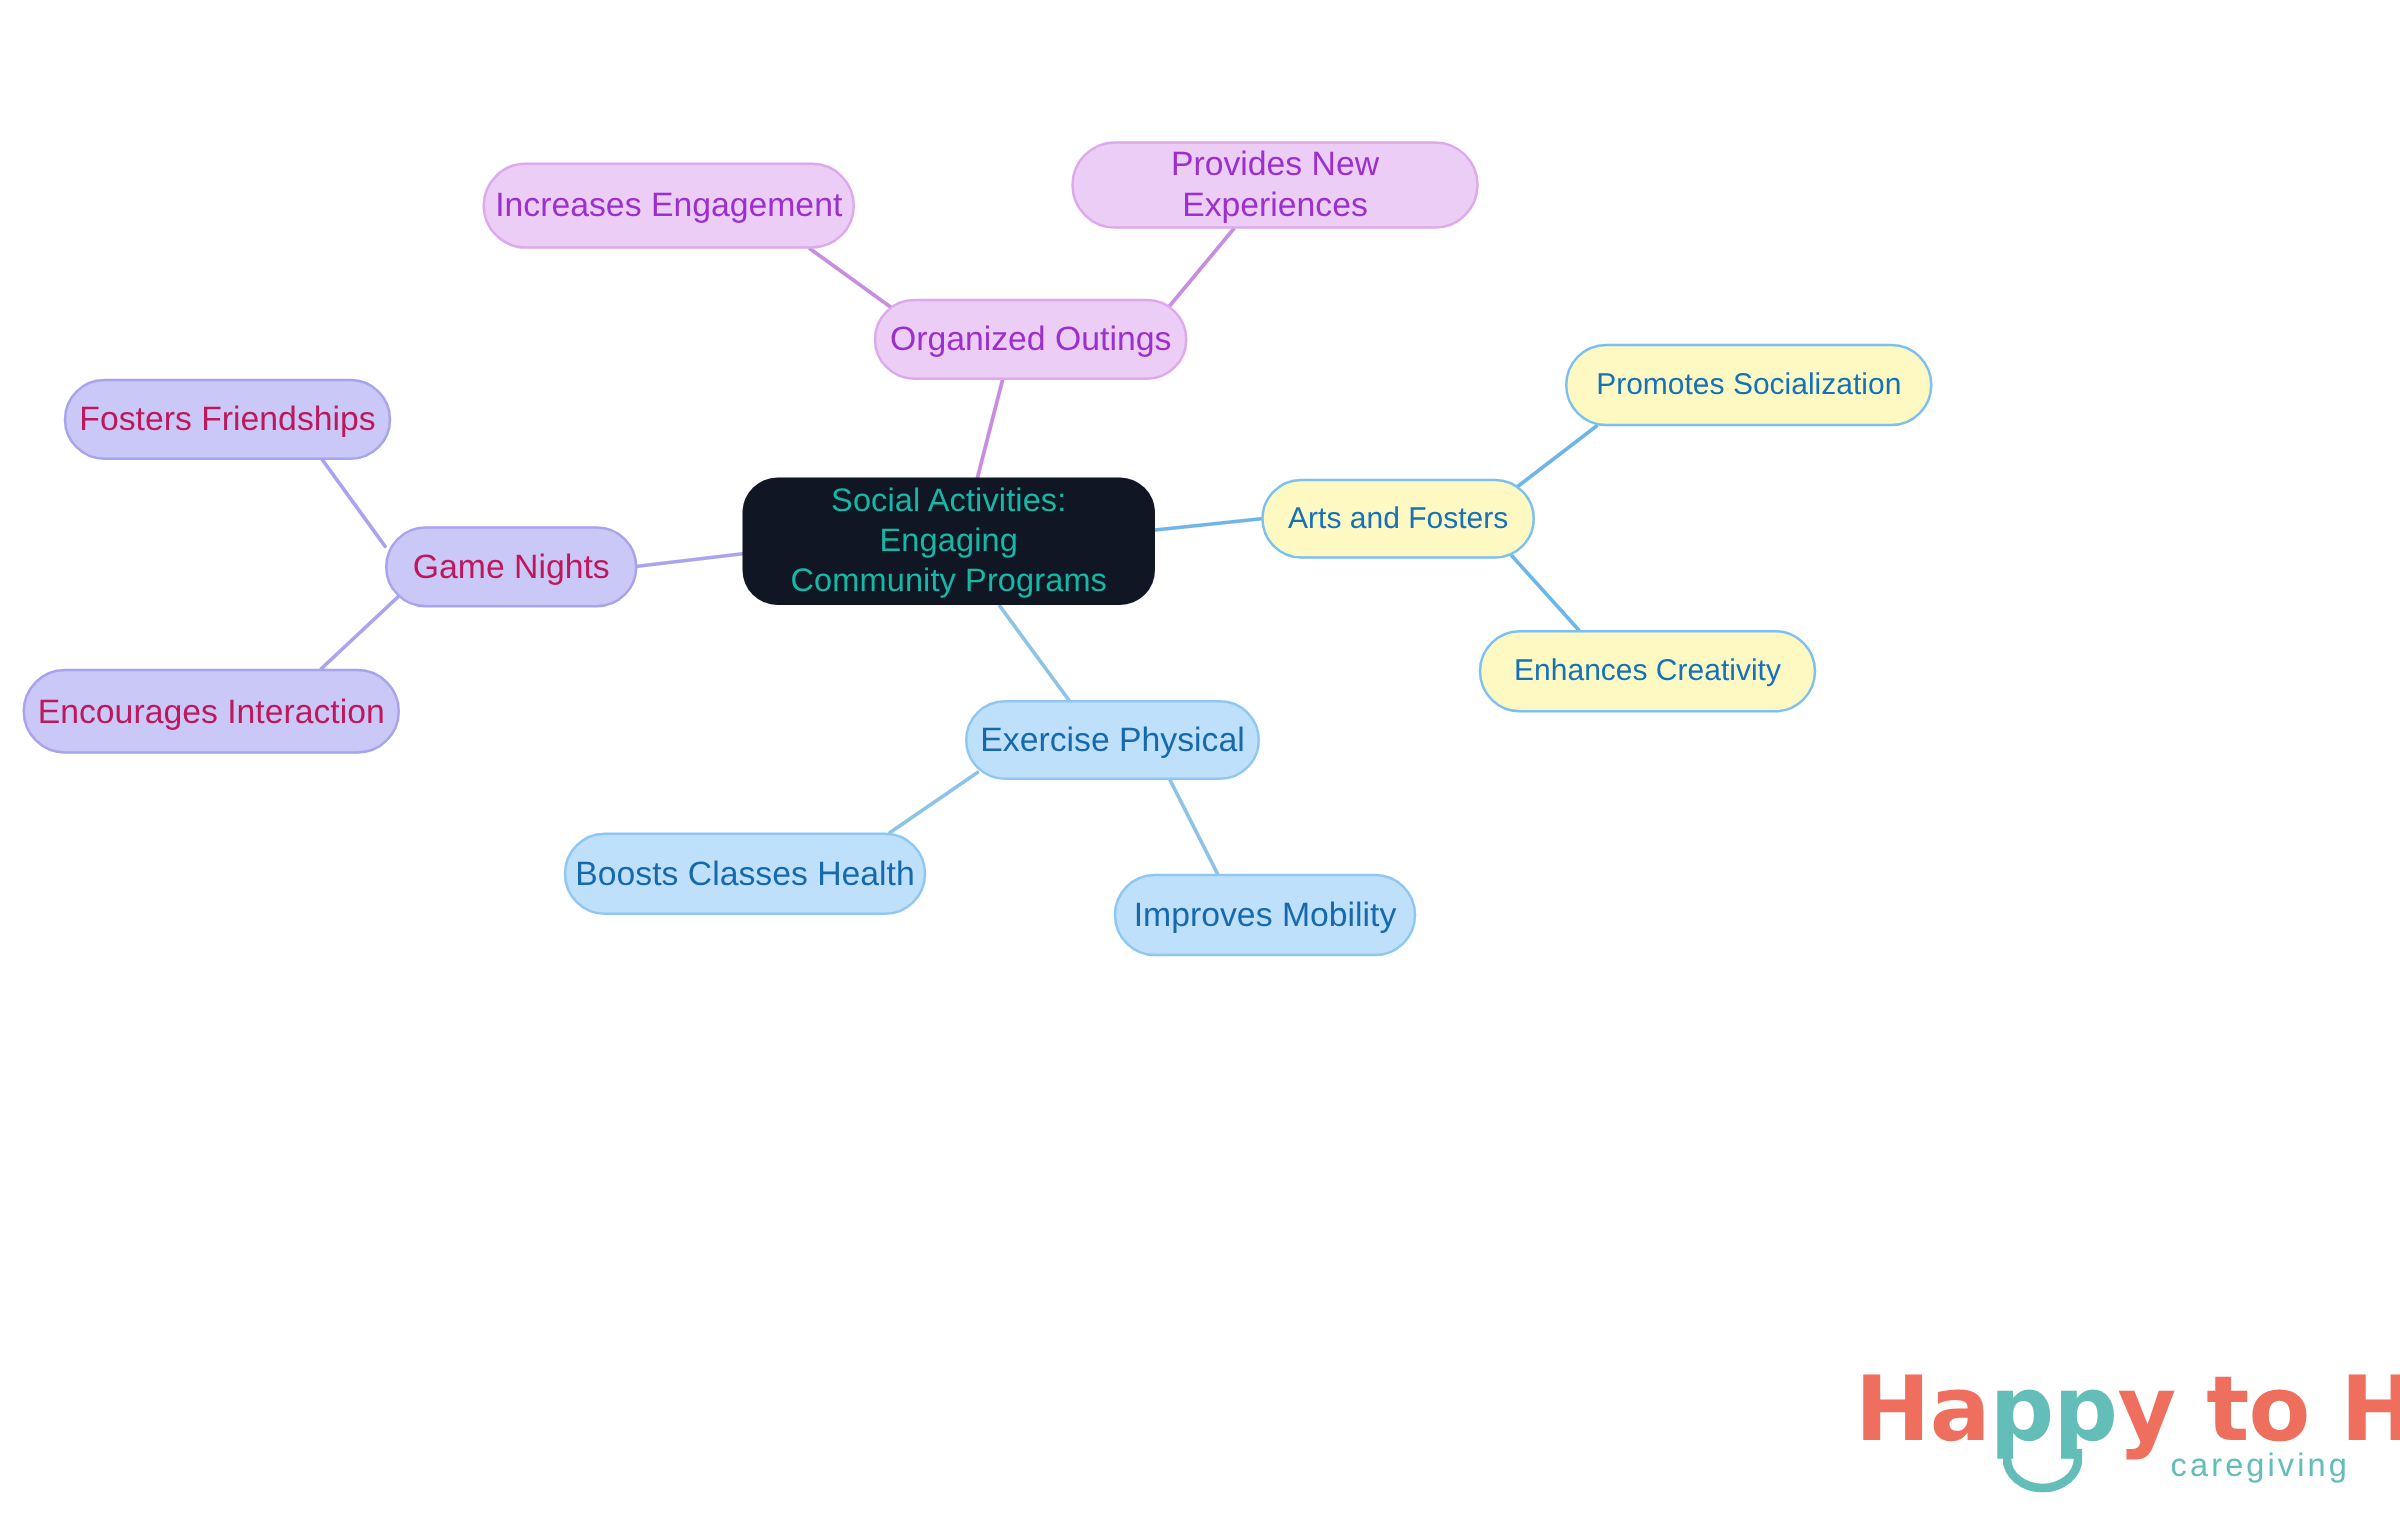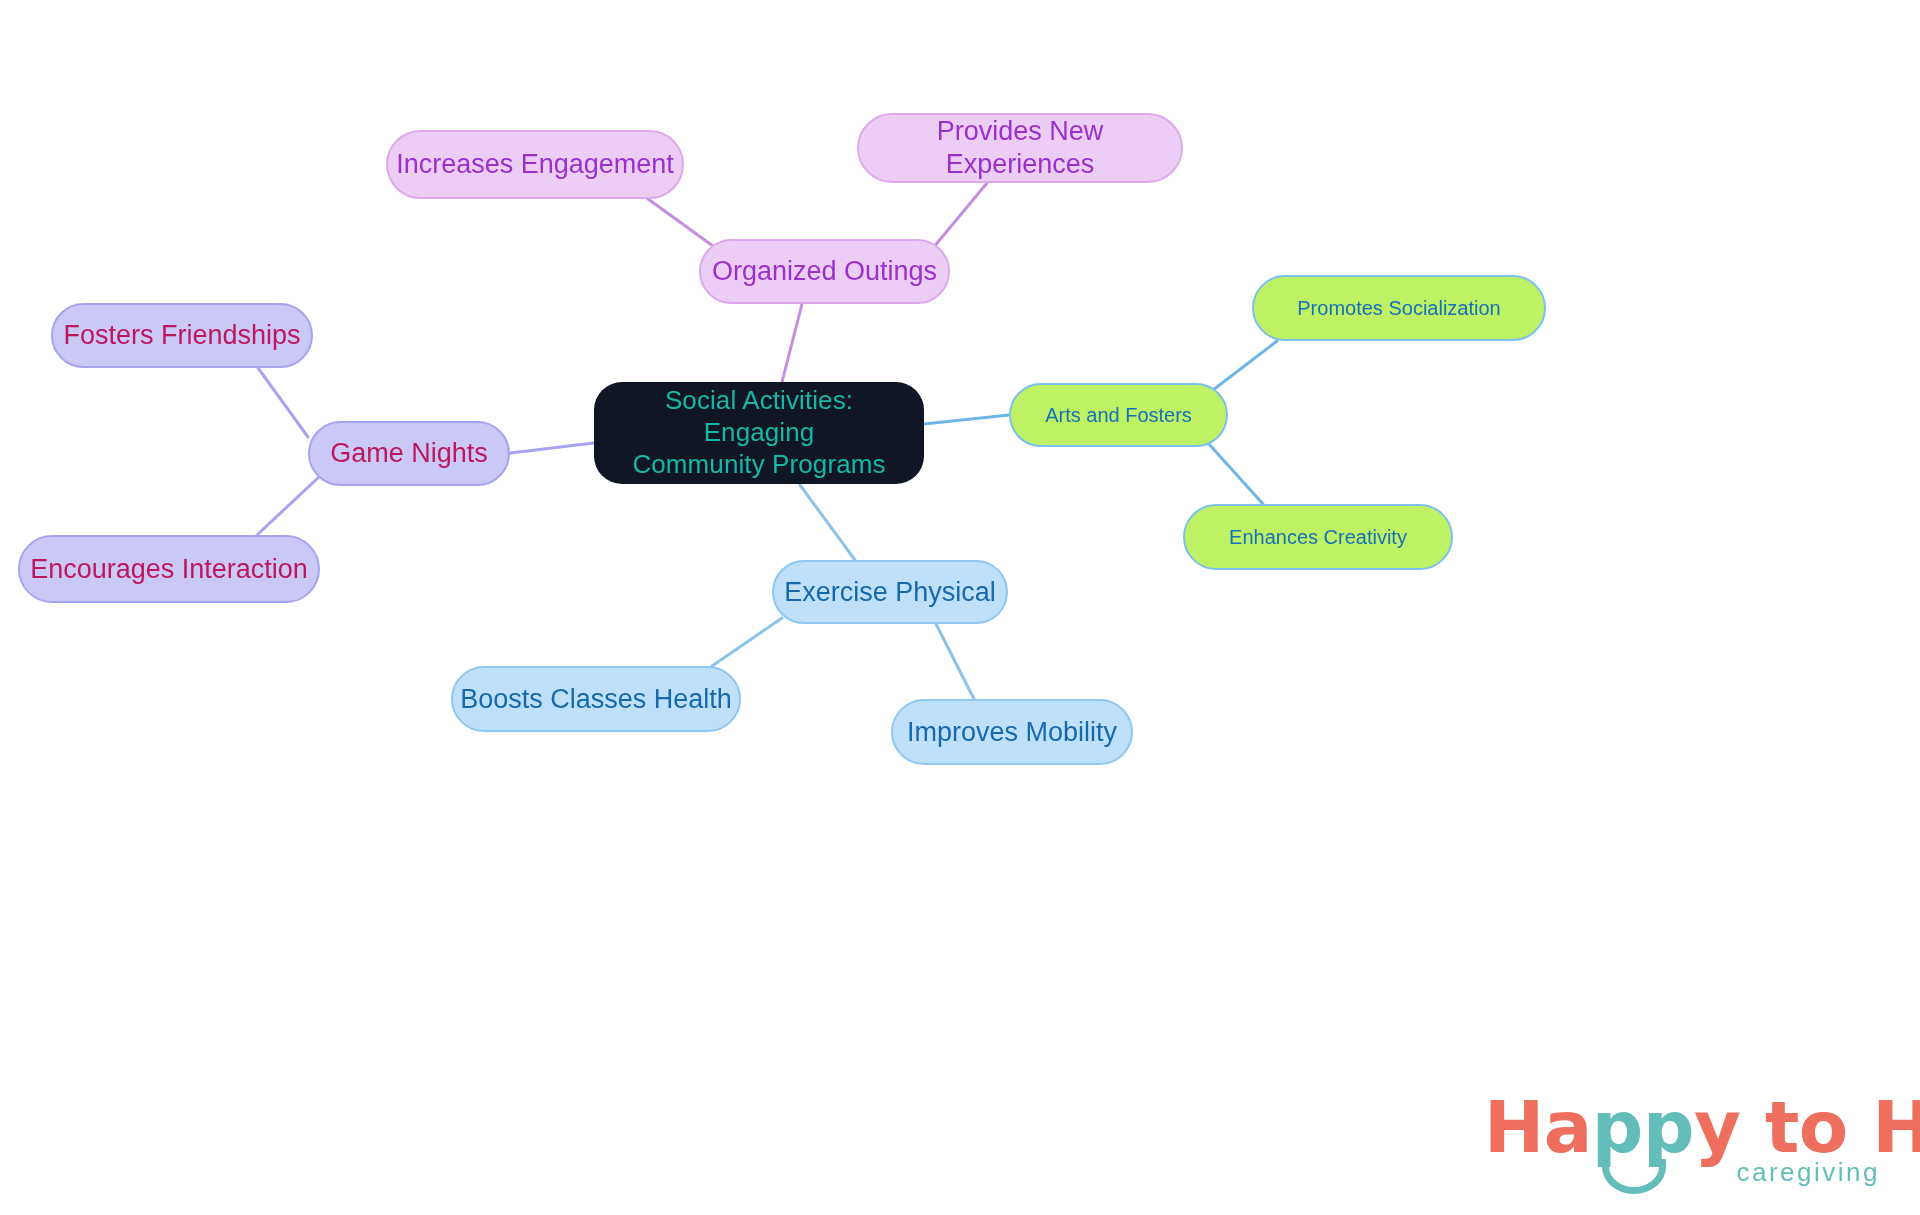--- a/index.html
+++ b/index.html
@@ -57,24 +57,24 @@
     border: 2px solid #dda9ec;
     font-size: 27px;
   }
   .node-blue {
     background: #bfe0fb;
     color: #1669ad;
     border: 2px solid #8ec7f2;
     font-size: 27px;
   }
   .node-blue-dark {
-    background: #bef264;
+    background: #fef9c3;
     color: #1572b8;
     border: 2px solid #7bc0f0;
-    font-size: 20px;
+    font-size: 24px;
   }
 
   
   #logo {
     position: absolute;
     right: 36px;
     bottom: 18px;
     width: 400px;
     height: 112px;
     z-index: 6;

